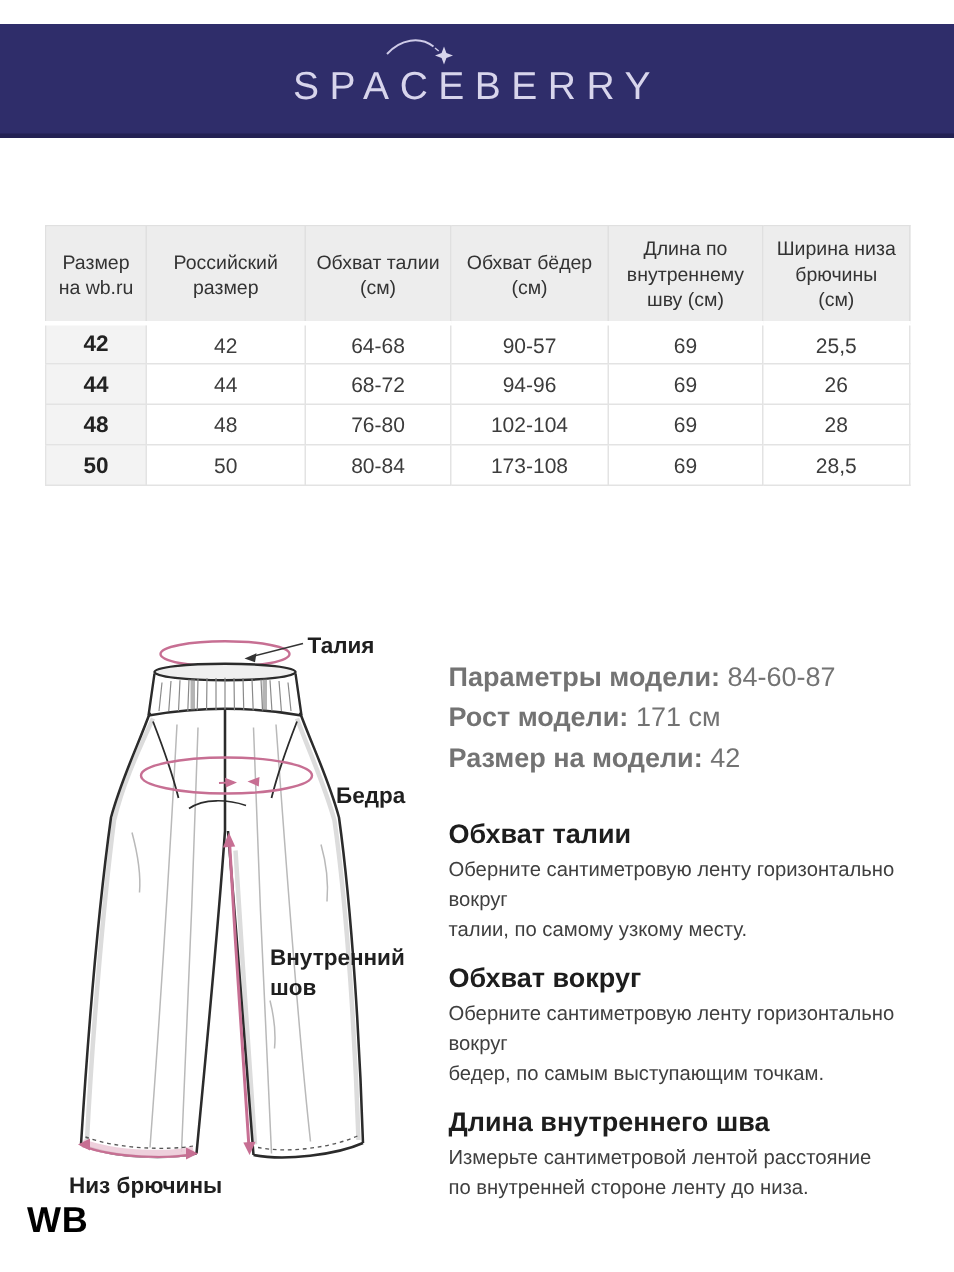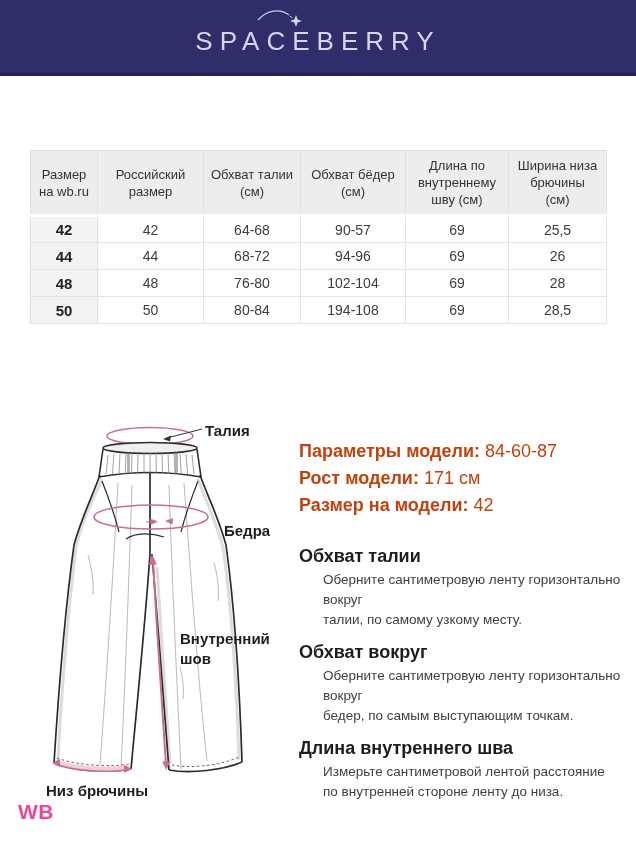--- a/index.html
+++ b/index.html
@@ -1,21 +1,21 @@
 <!DOCTYPE html>
 <html><head>
 <meta charset="utf-8">
 <style>
   * { margin:0; padding:0; box-sizing:border-box; }
   html,body { background:#ffffff; }
   body { font-family:"Liberation Sans", sans-serif; color:#333; }
   .page { position:relative; width:636px; height:848px; background:#fff; overflow:hidden; margin:0 auto; }
 
   
-  .brand-header { position:absolute; left:0; top:0; width:636px; height:76px;
+  .brand-header { position:absolute; left:0; top:16px; width:636px; height:76px;
     background:#2f2d6a; border-bottom:3px solid #232153; }
   .logo-wrap { position:absolute; left:0; top:26px; width:100%; text-align:center; }
   .logo-text { font-size:26px; letter-spacing:7px; color:#d8d5ec; font-weight:400; }
   .star-swoosh { position:absolute; left:256px; top:6px; }
 
   
   table.size-table { position:absolute; left:30px; top:150px; width:576px;
     border-collapse:collapse; table-layout:fixed; }
   .size-table th { background:#ededed; font-size:13px; font-weight:500; color:#333;
     height:60px; padding:6px 3px; text-align:center; vertical-align:middle;
@@ -29,31 +29,31 @@
   .diagram { position:absolute; left:30px; top:415px; width:262px; height:400px; }
   .diagram svg { position:absolute; left:0; top:0; }
   .dg-label { position:absolute; font-size:15px; font-weight:700; color:#1f1f1f; line-height:20px; }
   .dg-waist { left:175px; top:6px; }
   .dg-hips  { left:194px; top:88px;margin-top:18px; }
   .dg-inseam{ left:150px; top:214px; white-space:pre-line; }
   .dg-hem   { left:16px;  top:366px; }
 
   
   .info { position:absolute; left:299px; top:438px; width:322px; }
-  .mi-line { line-height:27px; font-size:18px; color:#c2410c; }
+  .mi-line { line-height:27px; font-size:18px; color:#737373; }
   .mi-label { font-weight:700; }
   .mi-value { font-weight:400; margin-left:5px; }
   .section { margin-top:11px; }
   .section.first { margin-top:26px; }
   .section-title { font-size:18px; font-weight:700; color:#1d1d1d; line-height:22px; }
-  .section-desc { margin-top:3px; font-size:13.5px; color:#3f3f3f; line-height:20px; white-space:pre-line;margin-left:24px; }
-
-  
-  .watermark { position:absolute; left:18px; top:800px; font-size:21px; font-weight:700;
-    color:#ec4899; letter-spacing:0.5px; }
+  .section-desc { margin-top:3px; font-size:13.5px; color:#3f3f3f; line-height:20px; white-space:pre-line; }
+
+  
+  .watermark { position:absolute; left:18px; top:800px; font-size:24px; font-weight:700;
+    color:#000000; letter-spacing:0.5px; }
 </style>
 </head>
 <body>
 
 <div class="page">
 
   <div class="brand-header">
     <svg class="star-swoosh" width="50" height="28" viewBox="0 0 50 28">
       <path d="M2,14 C11,4 24,2 33,9" stroke="#cfcbe8" stroke-width="1.3" fill="none"></path>
       <path d="M34,10 l2.5,2" stroke="#cfcbe8" stroke-width="1" fill="none"></path>
@@ -113,21 +113,21 @@
         <td>48</td>
         <td>76-80</td>
         <td>102-104</td>
         <td>69</td>
         <td>28</td>
       </tr>
       <tr>
         <td class="size-col">50</td>
         <td>50</td>
         <td>80-84</td>
-        <td>194-108</td>
+        <td>173-108</td>
         <td>69</td>
         <td>28,5</td>
       </tr>
     </tbody>
   </table>
 
   <div class="diagram">
     <svg width="262" height="400" viewBox="0 0 262 400">
 
       <g stroke="#dcdcdc" stroke-width="3" fill="none">

